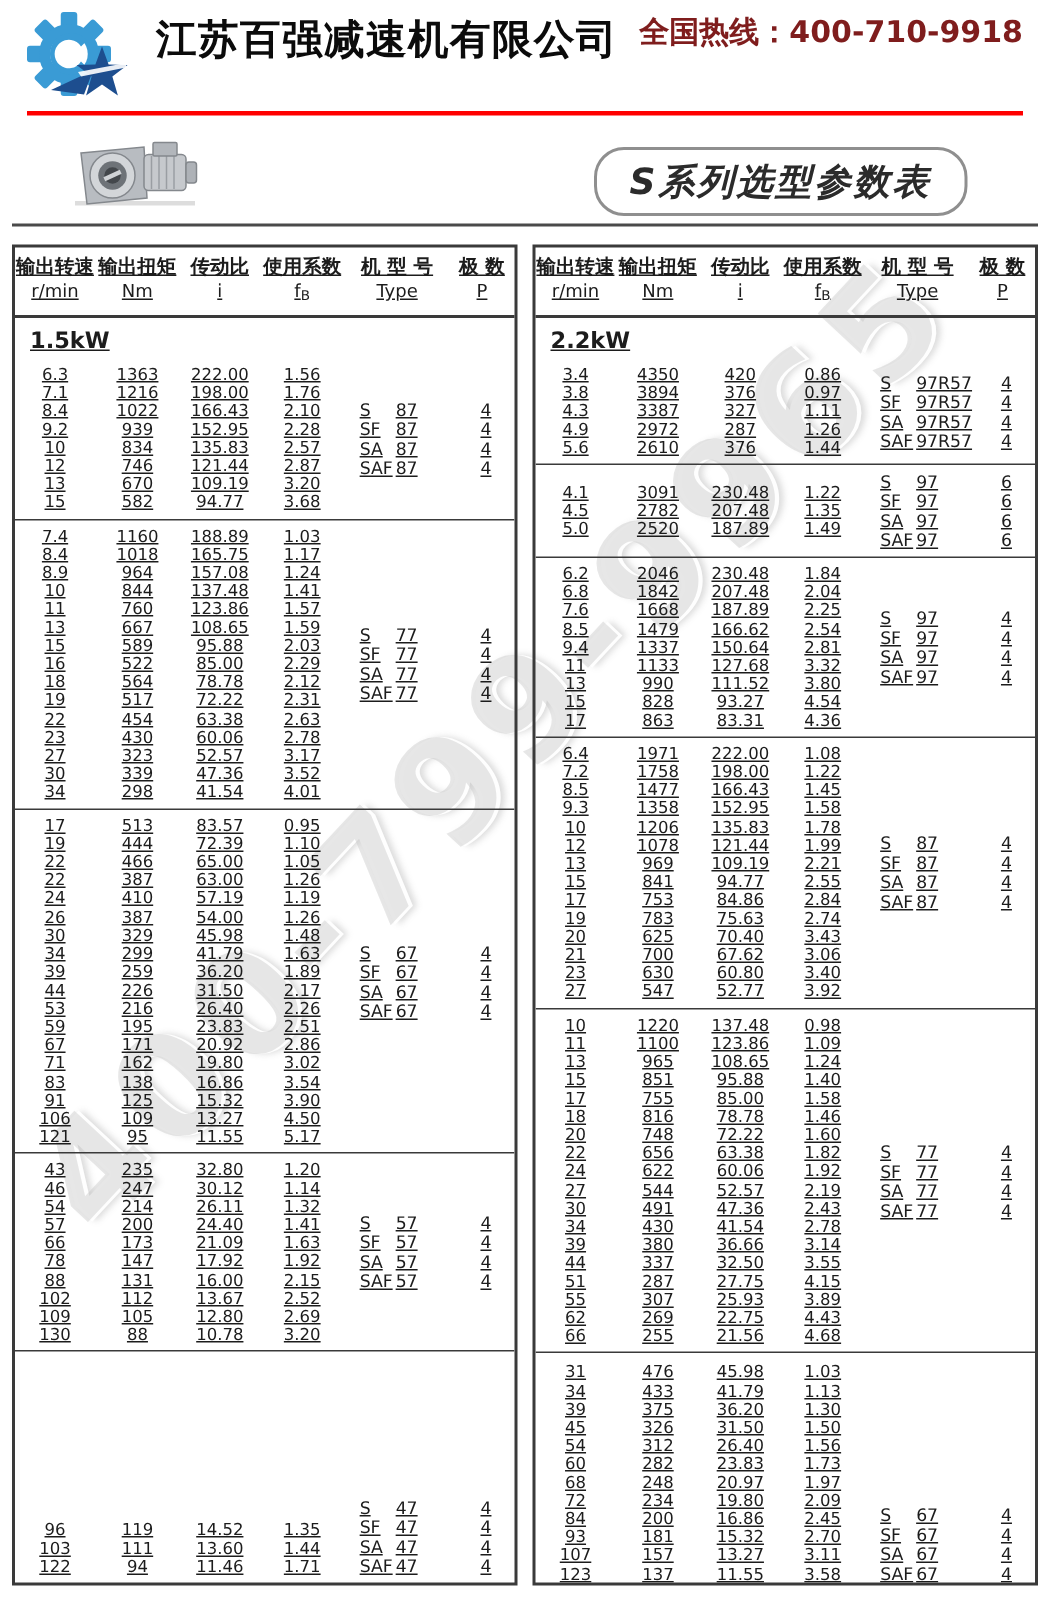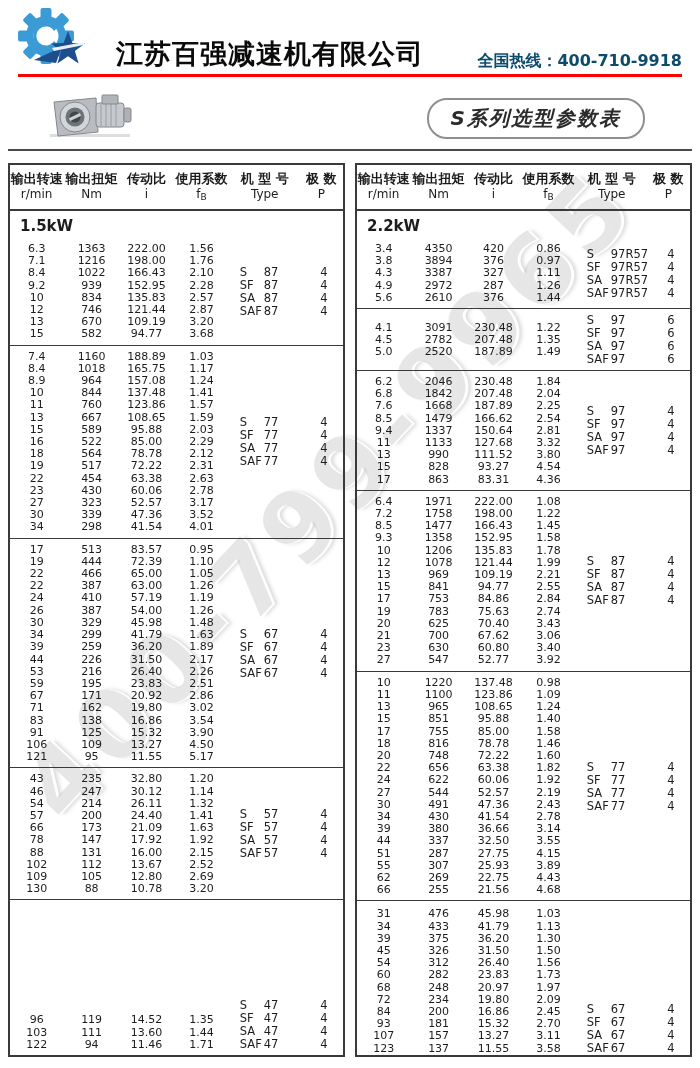--- a/index.html
+++ b/index.html
@@ -1,39 +1,39 @@
 <!DOCTYPE html>
 <html><head>
 <meta charset="utf-8">
 <style>
   html,body{margin:0;padding:0;}
   body{
     width:700px;height:1068px;background:#ffffff;position:relative;overflow:hidden;
     font-family:"DejaVu Sans","Liberation Sans",sans-serif;color:#1c1c1c;
   }
-  .header{position:relative;z-index:2;display:flex;align-items:flex-end;height:64px;padding:8px 16px 0 16px;gap:12px;}
+  .header{position:relative;z-index:2;display:flex;align-items:flex-start;height:64px;padding:8px 16px 0 16px;}
   .logo{flex:0 0 auto;width:80px;height:64px;}
   .company{font-size:27px;font-weight:bold;color:#0b0b0b;margin-left:8px;letter-spacing:1px;white-space:nowrap;}
-  .hotline{margin-left:auto;color:#0c4a6e;font-size:16px;font-weight:bold;white-space:nowrap;padding-right:2px;}
+  .hotline{margin-left:auto;color:#7f1d1d;font-size:20px;font-weight:bold;white-space:nowrap;padding-right:2px;}
   .red-line{height:3px;background:#ff0000;margin:2px 18px 0 18px;}
   .subheader{position:relative;height:66px;margin-top:6px;z-index:2;}
   .product{position:absolute;left:44px;top:3px;}
   .badge{
     position:absolute;right:55px;top:15px;border:2px solid #8f8f8f;border-radius:20px;
-    padding:5px 22px;font-style:italic;font-weight:bold;font-size:20px;color:#2b2b2b;letter-spacing:2px;
+    padding:5px 22px;font-style:italic;font-weight:bold;font-size:24px;color:#2b2b2b;letter-spacing:2px;
     background:rgba(255,255,255,0.6);
   }
   .gray-line{height:2px;background:#4a4a4a;margin:0 8px;}
   .watermark{
     position:absolute;left:-80px;top:470px;width:760px;text-align:center;
     transform:rotate(-47deg);font-size:96px;font-weight:bold;letter-spacing:8px;white-space:nowrap;
     color:rgba(195,195,195,0.40);text-shadow:2px 2px 0 rgba(255,255,255,0.95),4px 4px 4px rgba(140,140,140,0.30);
     z-index:0;pointer-events:none;
   }
-  .tables{position:relative;z-index:1;display:flex;gap:10px;padding:12px 8px 0 8px;}
+  .tables{position:relative;z-index:1;display:flex;gap:10px;padding:12px 8px 0 8px;text-decoration:underline;}
   .col-table{flex:1;height:894px;border:2px solid #3a3a3a;box-sizing:border-box;display:flex;flex-direction:column;background:transparent;}
   .thead{display:grid;grid-template-columns:16% 17% 16% 17% 21% 13%;padding:5px 0 4px 0;border-bottom:2px solid #3a3a3a;}
   .th{text-align:center;}
   .th-cn{font-size:13px;font-weight:bold;line-height:17px;white-space:nowrap;}
   .th-en{font-size:12px;line-height:15px;}
   .th-en .sub{font-size:9px;vertical-align:-2px;}
   .power-label{font-size:15px;font-weight:bold;padding:6px 0 2px 10px;line-height:19px;}
   .blocks{flex:1;display:flex;flex-direction:column;overflow:hidden;}
   .block{display:flex;align-items:center;padding:5px 0 4px 0;}
   .block + .block{border-top:1.5px solid #3a3a3a;}

